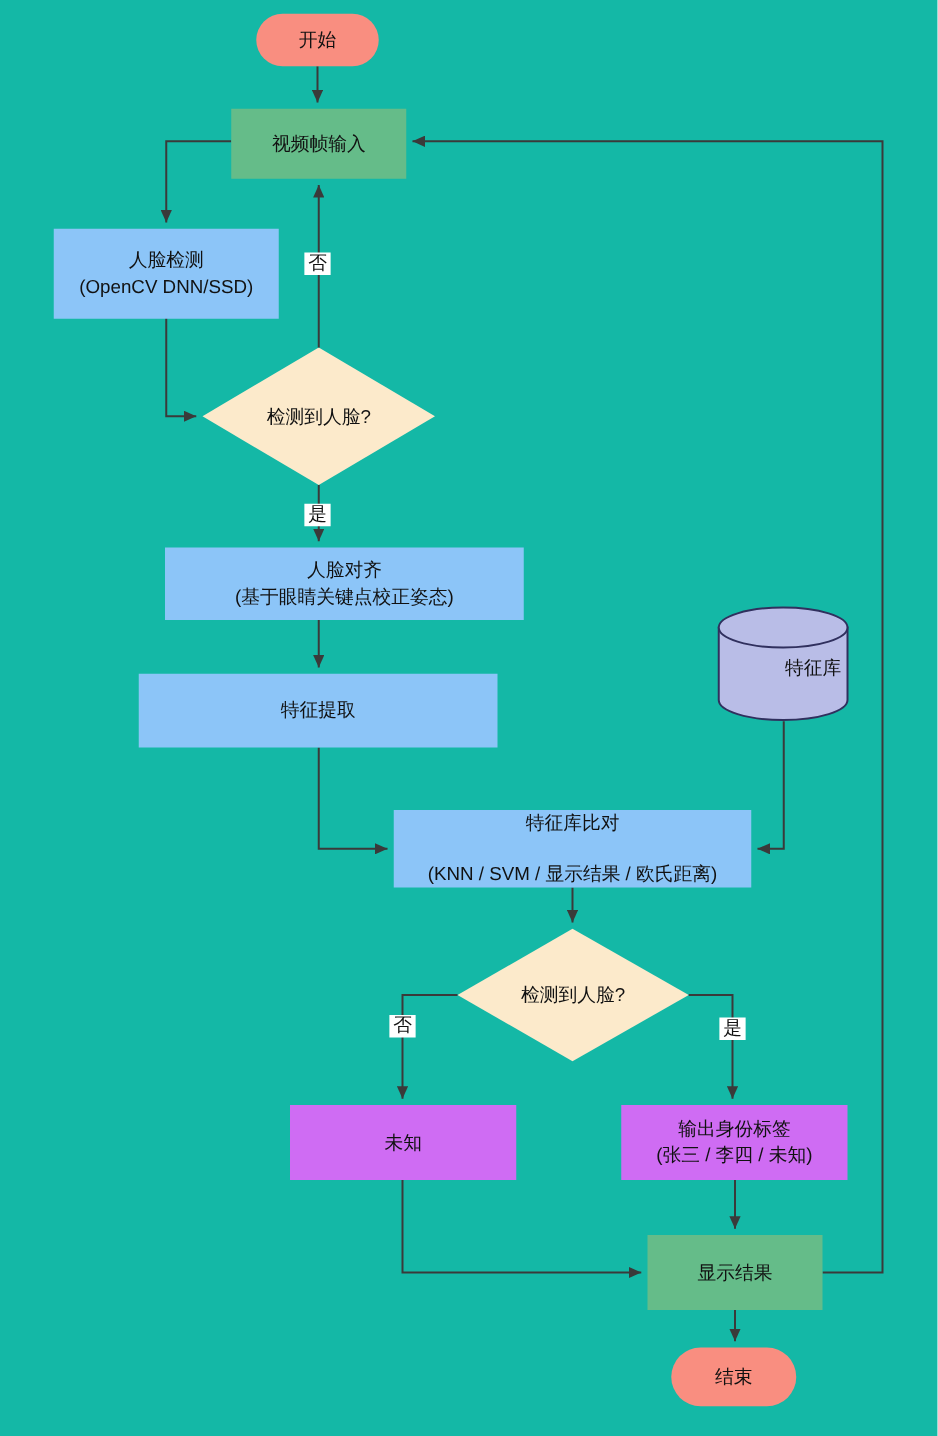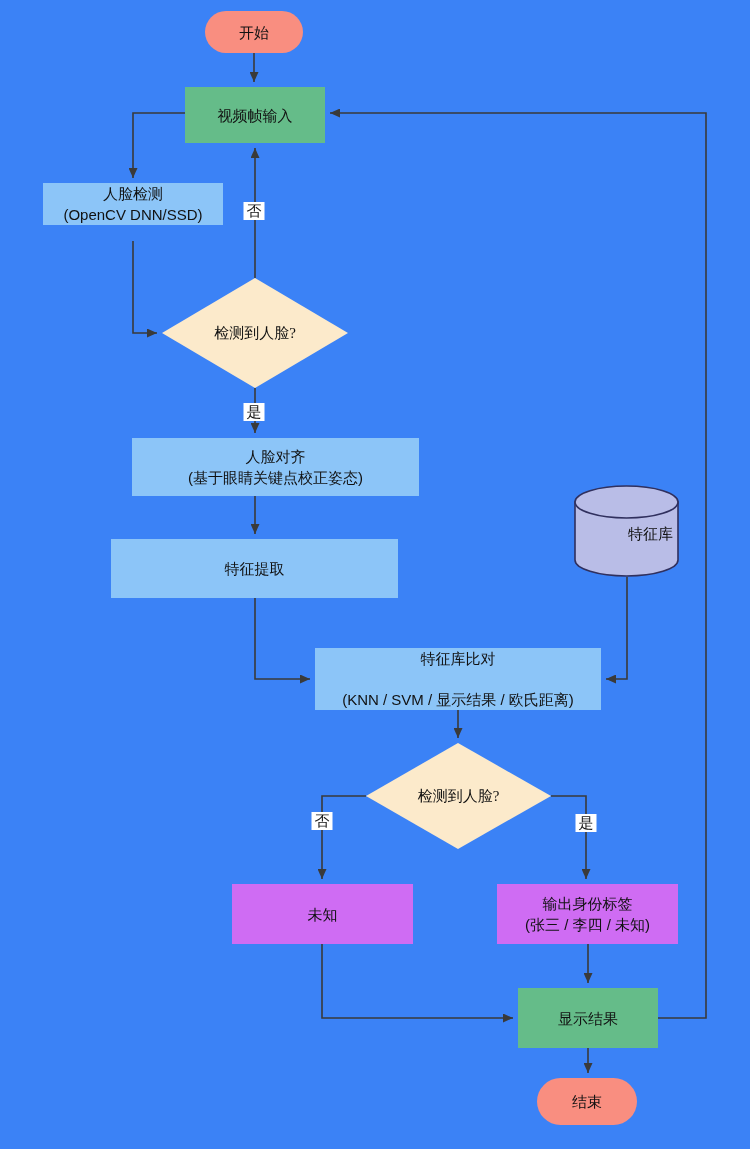--- a/index.html
+++ b/index.html
@@ -1,39 +1,39 @@
 <!DOCTYPE html>
 <html><head>
 <meta charset="utf-8">
 <style>
   html,body{margin:0;padding:0;background:#ffffff;}
   #canvas{
     position:relative;
     width:750px;height:1149px;
-    background:#3b82f6;
+    background:#14b8a6;
     font-family:"Liberation Sans","DejaVu Sans",sans-serif;
     color:#111;
     overflow:hidden;
   }
   #edges{position:absolute;left:0;top:0;width:750px;height:1149px;}
   .node{
     position:absolute;
     display:flex;flex-direction:column;
     align-items:center;justify-content:center;
     text-align:center;
     font-size:15px;line-height:21px;
     color:#111;
   }
   .node span{display:block;white-space:nowrap;}
   .terminator{background:#F98E80;border-radius:999px;}
   .io-green{background:#65BC89;}
   .proc-blue{background:#8CC5F8;}
   .result-purple{background:#CF6CF3;}
   .decision-label{position:absolute;display:flex;align-items:center;justify-content:center;
-    font-size:15px;text-align:center;font-family:Liberation Serif, serif;}
+    font-size:15px;text-align:center;}
   .edge-label{
     position:absolute;transform:translate(-50%,-50%);
     background:#ffffff;padding:0 3px;
     font-size:15px;line-height:18px;
   }
 </style>
 </head>
 <body>
 
 <div id="canvas">
@@ -73,21 +73,21 @@
   </svg>
 
   <div class="node terminator" style="left:205px;top:11px;width:98px;height:42px;">
     <span>开始</span>
   </div>
 
   <div class="node io-green" style="left:185px;top:87px;width:140px;height:56px;">
     <span>视频帧输入</span>
   </div>
 
-  <div class="node proc-blue" style="left:43px;top:183px;width:180px;height:42px;">
+  <div class="node proc-blue" style="left:43px;top:183px;width:180px;height:72px;">
     <span>人脸检测</span>
     <span>(OpenCV DNN/SSD)</span>
   </div>
 
   <div class="decision-label" style="left:162px;top:278px;width:186px;height:110px;">
     <span>检测到人脸?</span>
   </div>
 
   <div class="node proc-blue" style="left:111px;top:438px;width:287px;height:58px;margin-left:21px;">
     <span>人脸对齐</span>

